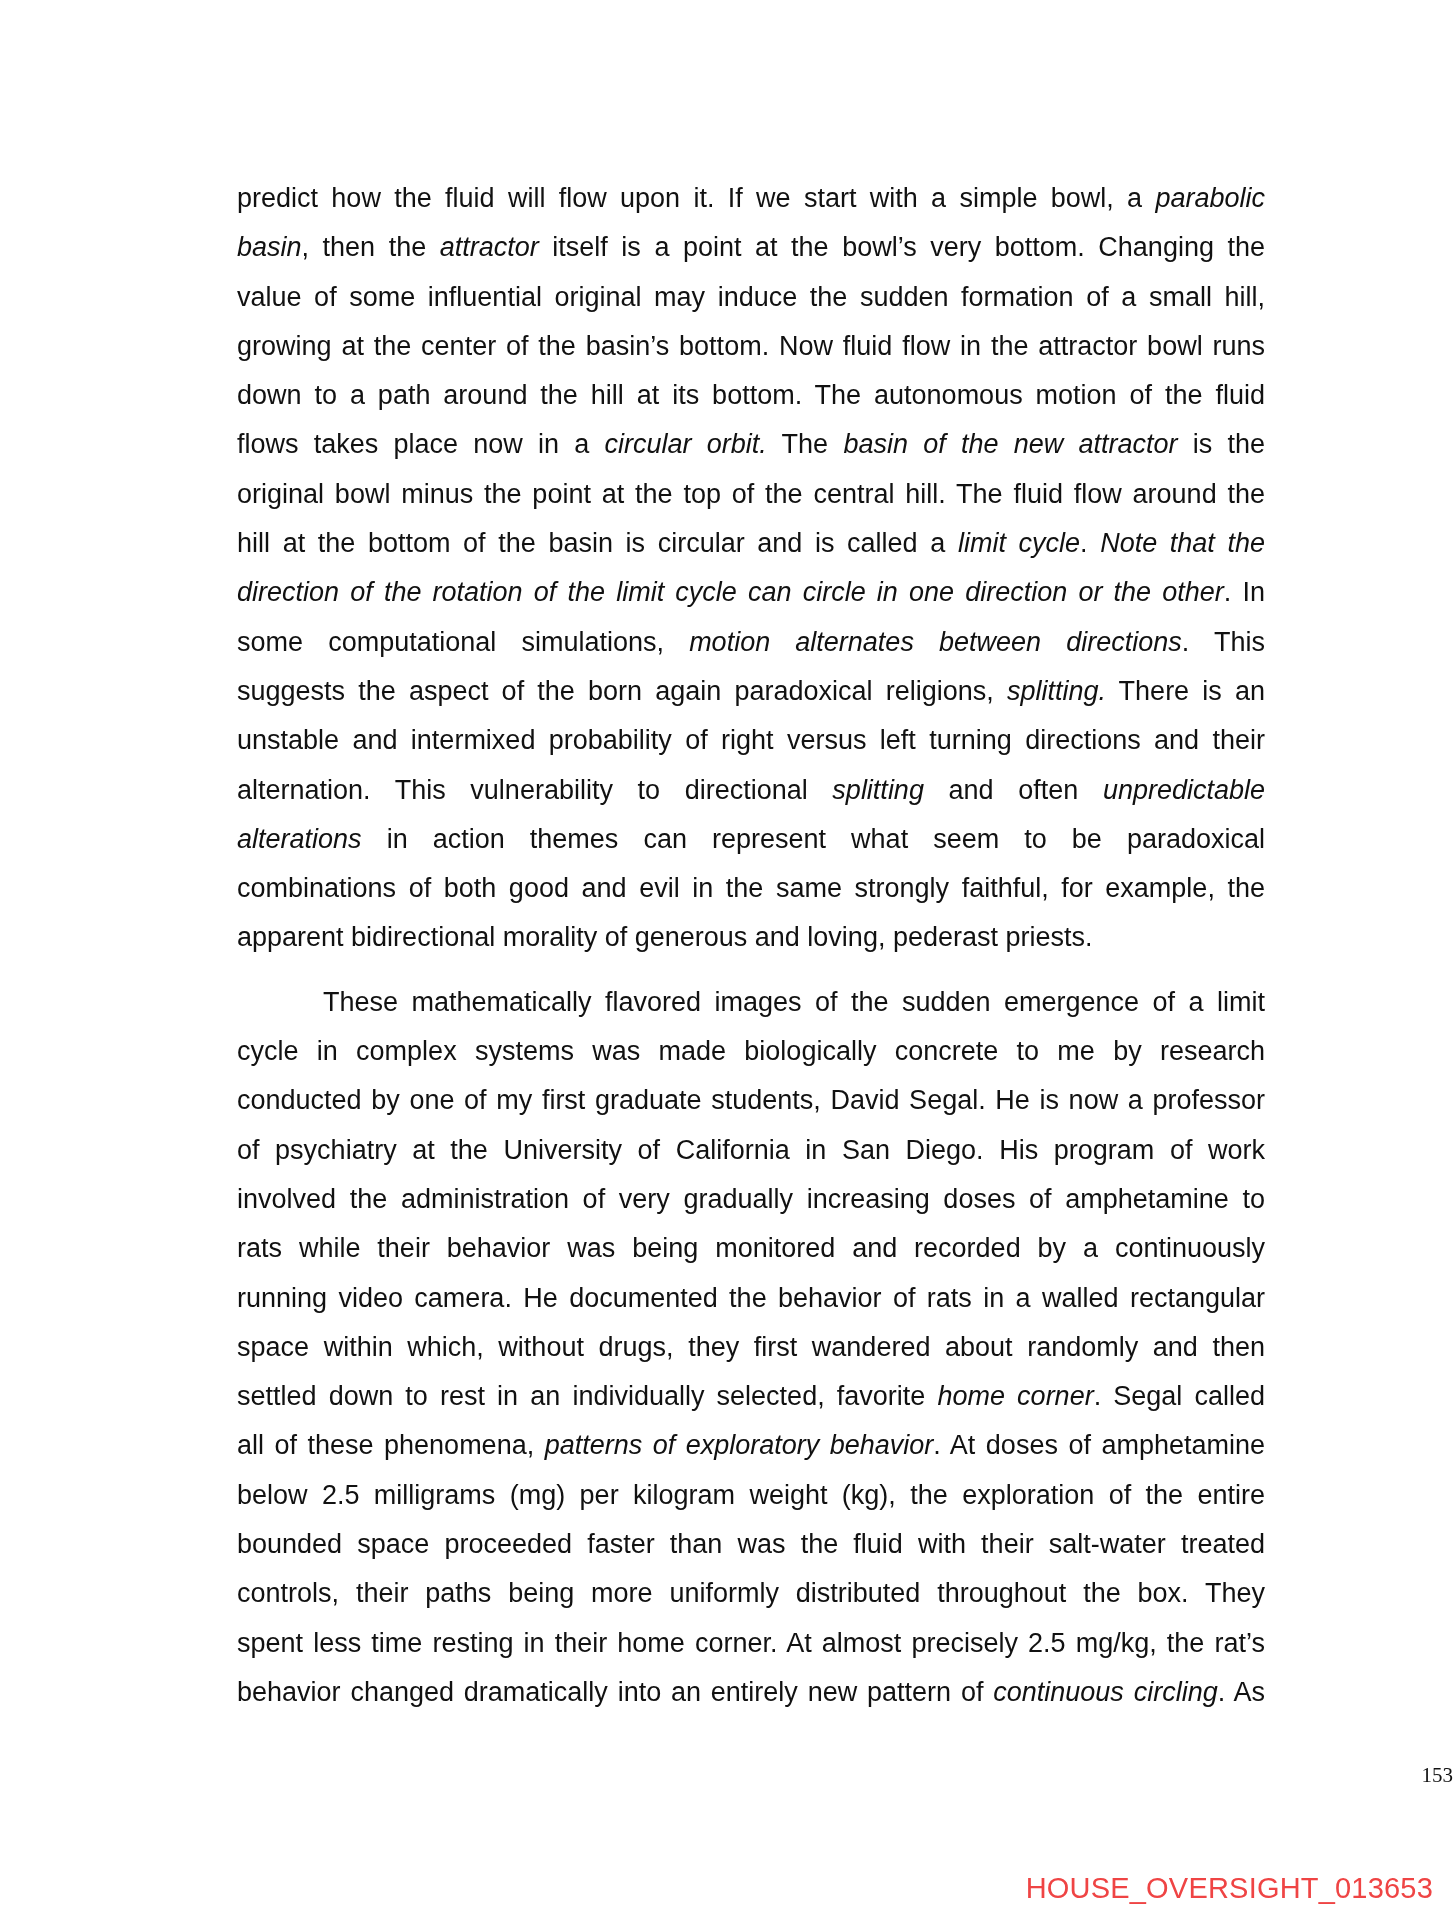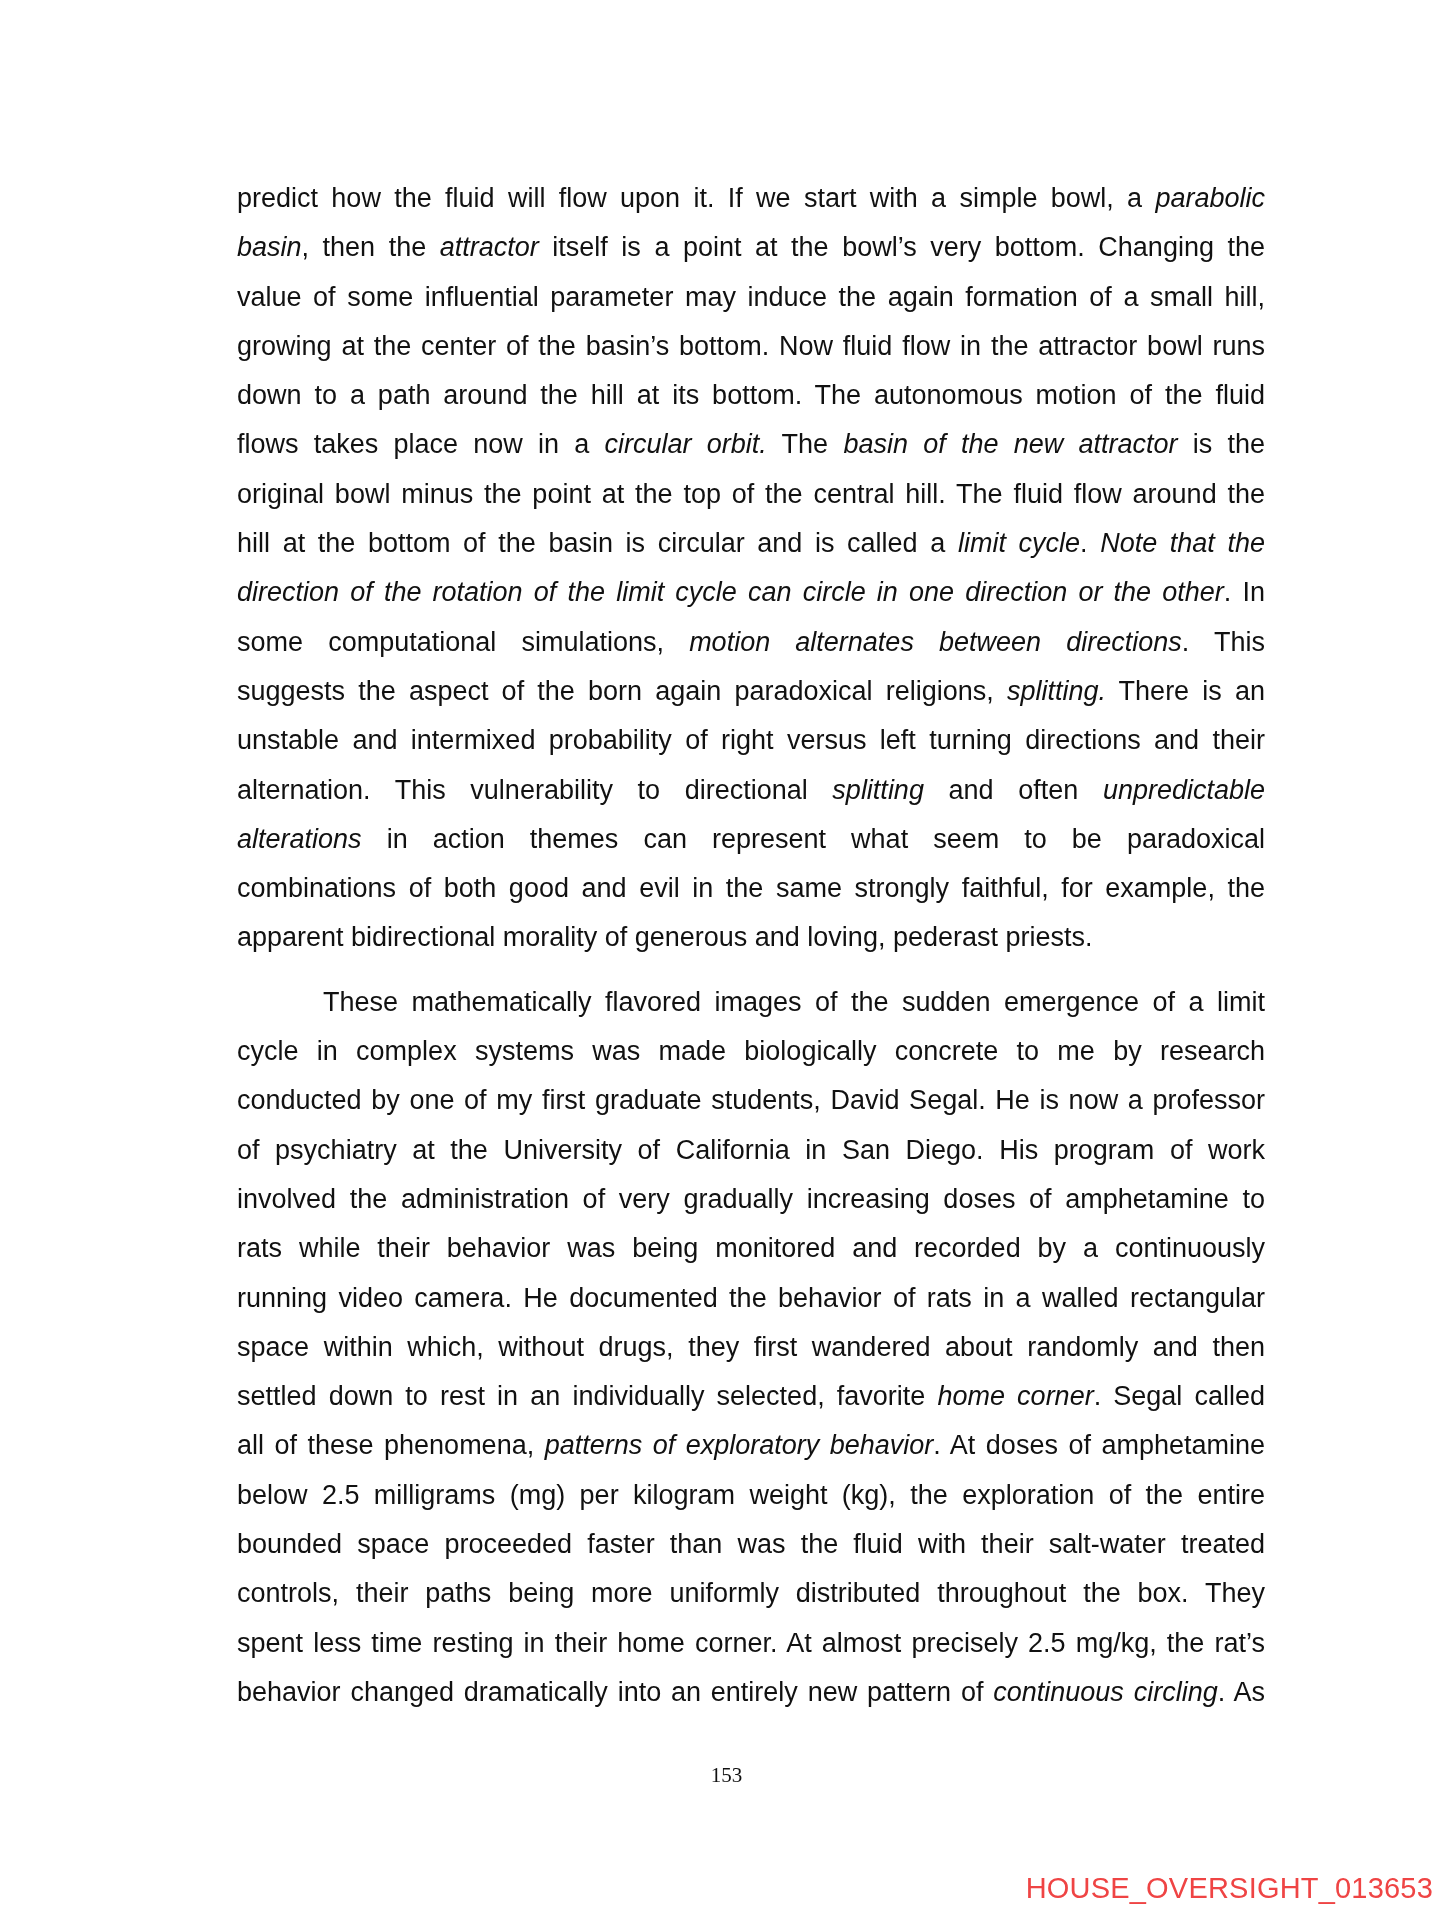--- a/index.html
+++ b/index.html
@@ -51,21 +51,21 @@
       padding-left: 86px;
     }
     .run-italic {
       font-style: italic;
     }
     .page-number {
       position: absolute;
       left: 0;
       width: 1453px;
       top: 1763px;
-      text-align: center;
+      text-align: right;
       font-family: "Liberation Serif", serif;
       font-size: 21px;
       color: #111111;
     }
     .bates-stamp {
       position: absolute;
       right: 20px;
       top: 1872px;
       font-family: "Liberation Sans", sans-serif;
       font-size: 29px;
@@ -74,21 +74,21 @@
     }
   </style>
 </head>
 <body>
 
 <div class="page">
   <div class="body-text" id="body-text">
       <div class="paragraph">
         <span class="line"><span class="run">predict how the fluid will flow upon it. If we start with a simple bowl, a </span><span class="run-italic">parabolic</span></span>
         <span class="line"><span class="run-italic">basin</span><span class="run">, then the </span><span class="run-italic">attractor</span><span class="run"> itself is a point at the bowl’s very bottom. Changing the</span></span>
-        <span class="line"><span class="run">value of some influential parameter may induce the again formation of a small hill,</span></span>
+        <span class="line"><span class="run">value of some influential original may induce the sudden formation of a small hill,</span></span>
         <span class="line"><span class="run">growing at the center of the basin’s bottom. Now fluid flow in the attractor bowl runs</span></span>
         <span class="line"><span class="run">down to a path around the hill at its bottom. The autonomous motion of the fluid</span></span>
         <span class="line"><span class="run">flows takes place now in a </span><span class="run-italic">circular orbit.</span><span class="run"> The </span><span class="run-italic">basin of the new attractor</span><span class="run"> is the</span></span>
         <span class="line"><span class="run">original bowl minus the point at the top of the central hill. The fluid flow around the</span></span>
         <span class="line"><span class="run">hill at the bottom of the basin is circular and is called a </span><span class="run-italic">limit cycle</span><span class="run">. </span><span class="run-italic">Note that the</span></span>
         <span class="line"><span class="run-italic">direction of the rotation of the limit cycle can circle in one direction or the other</span><span class="run">. In</span></span>
         <span class="line"><span class="run">some computational simulations, </span><span class="run-italic">motion alternates between directions</span><span class="run">. This</span></span>
         <span class="line"><span class="run">suggests the aspect of the born again paradoxical religions, </span><span class="run-italic">splitting.</span><span class="run"> There is an</span></span>
         <span class="line"><span class="run">unstable and intermixed probability of right versus left turning directions and their</span></span>
         <span class="line"><span class="run">alternation. This vulnerability to directional </span><span class="run-italic">splitting</span><span class="run"> and often </span><span class="run-italic">unpredictable</span></span>

